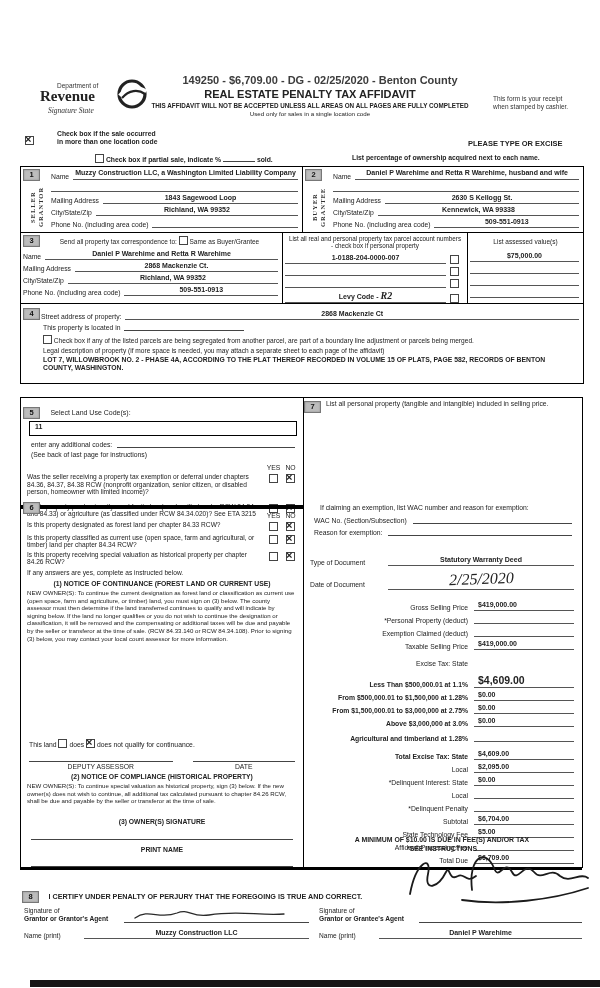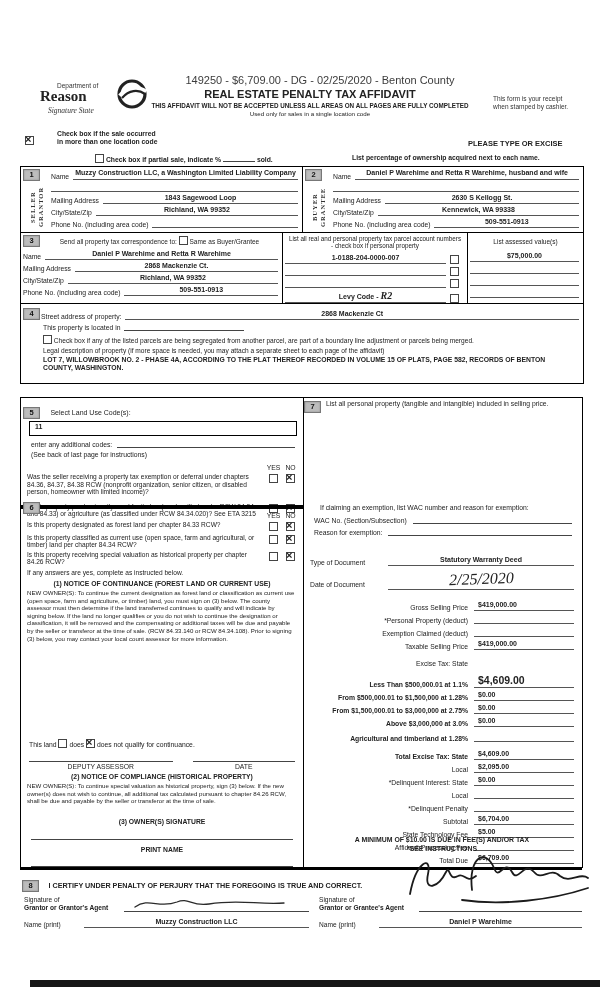--- a/index.html
+++ b/index.html
@@ -37,25 +37,25 @@
   .hand-sm{font-family:"Liberation Serif",serif;font-style:italic;font-size:10px;color:#222;}
   .hline{border-bottom:1px solid #444;}
   svg.sig path{stroke:#1b1b1b;stroke-width:1.8;fill:none;stroke-linecap:round;}
   svg.sig-sm path{stroke:#2a2a2a;stroke-width:1.3;fill:none;stroke-linecap:round;}
 </style>
 </head>
 <body>
 
 <div class="page">
 
-  <div class="abs ctr" style="top:74px;left:120px;width:400px;font-size:11px;color:#3c3c3c;">149250 - $6,709.00 - DG - 02/25/2020 - Benton County</div>
+  <div class="abs ctr" style="top:74px;left:120px;width:400px;font-size:11px;color:#3c3c3c;font-weight:bold;">149250 - $6,709.00 - DG - 02/25/2020 - Benton County</div>
 
   <div class="abs" style="top:82px;left:40px;width:120px;height:40px;">
     <span class="abs" style="top:0;left:17px;font-size:6.5px;color:#333;">Department of</span>
-    <span class="abs" style="top:6px;left:0;font-family:'Liberation Serif',serif;font-weight:700;font-size:15px;color:#222;">Reason</span>
+    <span class="abs" style="top:6px;left:0;font-family:'Liberation Serif',serif;font-weight:700;font-size:15px;color:#222;">Revenue</span>
     <span class="abs" style="top:24px;left:8px;font-family:'Liberation Serif',serif;font-style:italic;font-size:7.5px;color:#333;">Signature State</span>
     <span class="abs" style="top:-4px;left:76px;">
       <svg width="32" height="32" viewBox="0 0 32 32">
         <circle cx="16" cy="16" r="13" fill="none" stroke="#222" stroke-width="3.2"></circle>
         <path d="M4,18 C12,8 22,8 30,14" stroke="#fff" stroke-width="4.5" fill="none"></path>
         <path d="M6,20 C13,12 22,11 29,16" stroke="#222" stroke-width="2.2" fill="none"></path>
       </svg>
     </span>
   </div>
 
@@ -429,21 +429,21 @@
       </div>
     </div>
 
     <div class="abs b ctr" style="top:438px;left:10px;right:10px;font-size:6.9px;line-height:8.5px;">
       <div>A MINIMUM OF $10.00 IS DUE IN FEE(S) AND/OR TAX</div>
       <div>*SEE INSTRUCTIONS</div>
     </div>
   </div>
 
   <div class="abs" style="top:868px;left:20px;width:562px;border-top:2px solid #000;">
-    <div style="margin-top:4px;">
+    <div style="margin-top:15px;">
       <span class="marker" style="margin-left:2px;">8</span>
       <span class="b" style="font-size:7.2px;margin-left:5px;">I CERTIFY UNDER PENALTY OF PERJURY THAT THE FOREGOING IS TRUE AND CORRECT.</span>
     </div>
     <div style="display:flex;margin-top:3px;">
 
       <div style="width:285px;padding-left:4px;">
         <div style="display:flex;align-items:flex-end;">
           <div style="width:100px;font-size:6.6px;line-height:7.8px;flex:none;">
             <div>Signature of</div>
             <div class="b">Grantor or Grantor's Agent</div>

